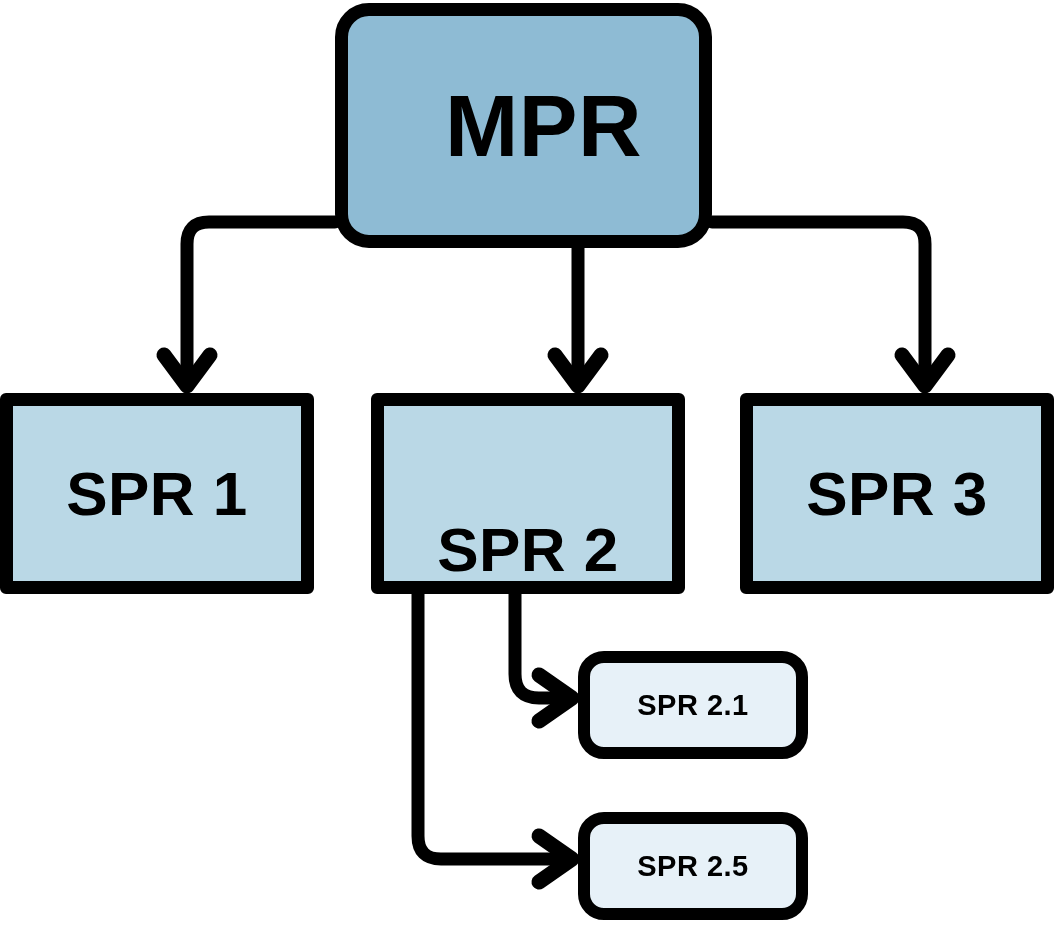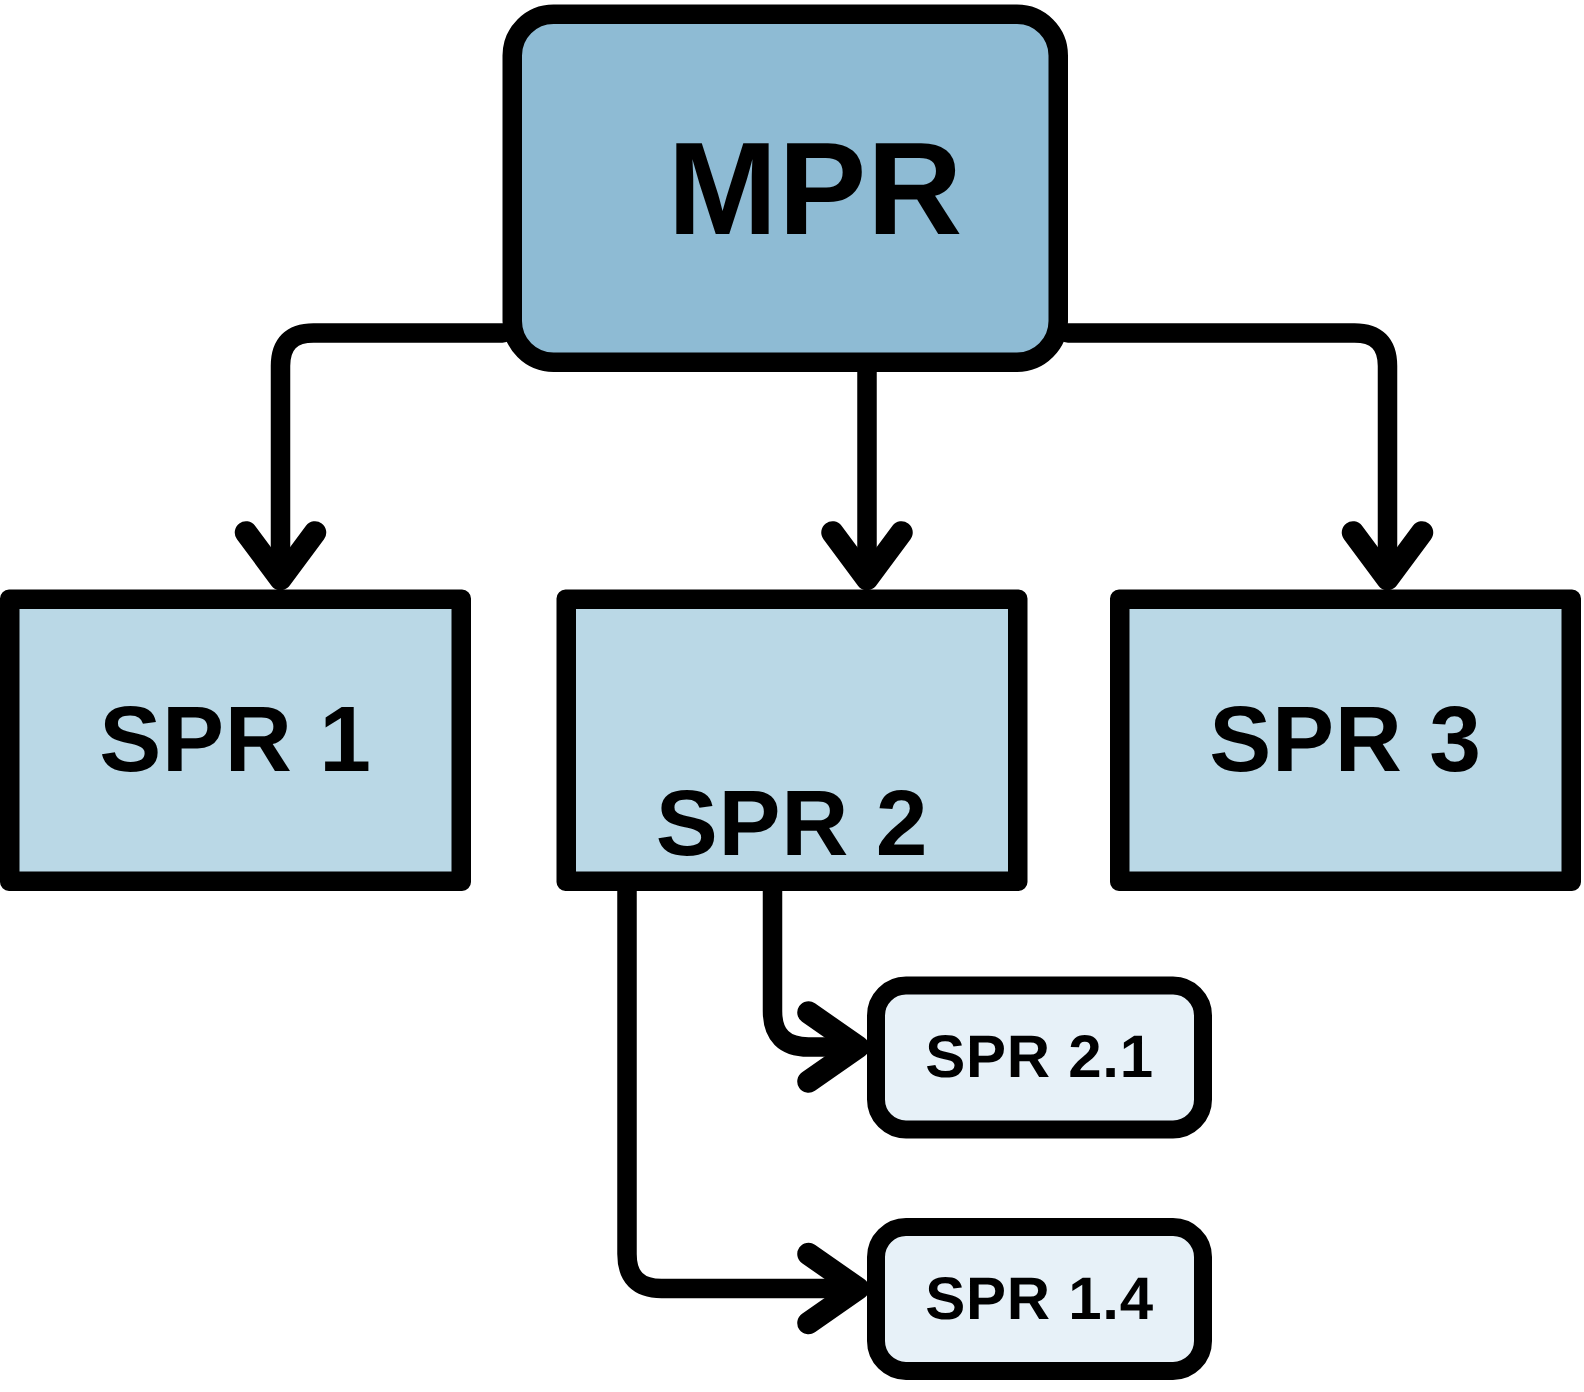--- a/index.html
+++ b/index.html
@@ -74,21 +74,21 @@
   #node-spr3 { left: 740px; }
   
   .node.tier-sub {
     left: 578px;
     width: 230px;
     height: 108px;
     border-width: 12px;
     border-radius: 26px;
     background: #e7f1f8;
   }
-  .node.tier-sub .node-label { font-size: 40px; }
+  .node.tier-sub .node-label { font-size: 29px; }
   #node-spr21 { top: 651px; }
   #node-spr22 { top: 812px; }
 </style>
 </head>
 <body>
 
 <div id="diagram-root">
 
   <svg id="connector-layer" viewBox="0 0 1056 928" width="1056" height="928" xmlns="http://www.w3.org/2000/svg">
 
@@ -128,16 +128,16 @@
 
   <div class="node tier-spr" id="node-spr3">
     <span class="node-label">SPR 3</span>
   </div>
 
   <div class="node tier-sub" id="node-spr21">
     <span class="node-label">SPR 2.1</span>
   </div>
 
   <div class="node tier-sub" id="node-spr22">
-    <span class="node-label">SPR 1.4</span>
+    <span class="node-label">SPR 2.5</span>
   </div>
 
 </div>
 
 </body></html>

